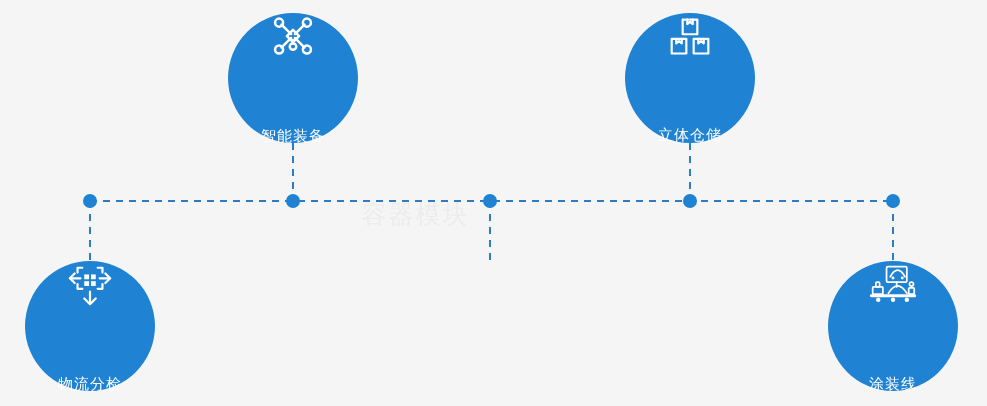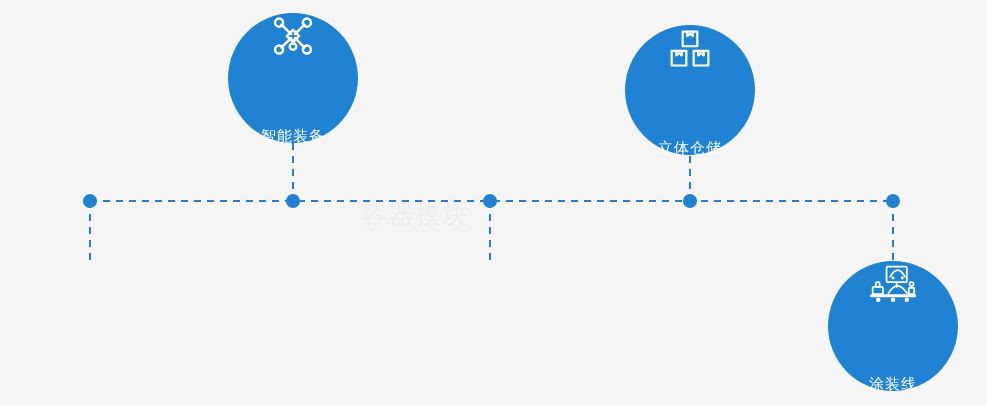--- a/index.html
+++ b/index.html
@@ -64,21 +64,21 @@
   }
   .node-label {
     color: #ffffff;
     font-size: 15px;
     letter-spacing: 1px;
     line-height: 1;
     white-space: nowrap;
   }
   
   .pos-equip      { left: 228px; top: 13px;  }
-  .pos-warehouse  { left: 625px; top: 25px;  }
+  .pos-warehouse  { left: 625px; top: 13px; font-family: Liberation Serif, serif;  }
   .pos-sorting    { left: 25px;  top: 261px; }
   .pos-prodline   { left: 425px; top: 261px; }
   .pos-paintline  { left: 828px; top: 261px; gap: 6px; }
 </style>
 </head>
 <body>
 
 <div id="diagram-root">
 
   <svg id="connector-layer" width="987" height="406" viewBox="0 0 987 406" xmlns="http://www.w3.org/2000/svg">
@@ -126,20 +126,41 @@
         <path d="M21 5 v5 l3 -2.4 l3 2.4 V5"></path>
         <rect x="4" y="26" width="16" height="16"></rect>
         <path d="M9 26 v5 l3 -2.4 l3 2.4 V26"></path>
         <rect x="28" y="26" width="16" height="16"></rect>
         <path d="M33 26 v5 l3 -2.4 l3 2.4 V26"></path>
       </svg>
     </div>
     <div class="node-label">立体仓储</div>
   </div>
 
+  <div class="node-circle pos-sorting">
+    <div class="node-icon">
+      <svg width="46" height="46" viewBox="0 0 48 48" fill="none" stroke="#ffffff" stroke-width="2.3" stroke-linecap="round" stroke-linejoin="round">
+        <path d="M16 6 h-5 v5"></path>
+        <path d="M32 6 h5 v5"></path>
+        <path d="M16 28 h-5 v-5"></path>
+        <path d="M32 28 h5 v-5"></path>
+        <rect x="18" y="13" width="5" height="5" fill="#ffffff" stroke="none"></rect>
+        <rect x="25" y="13" width="5" height="5" fill="#ffffff" stroke="none"></rect>
+        <rect x="18" y="20" width="5" height="5" fill="#ffffff" stroke="none"></rect>
+        <rect x="25" y="20" width="5" height="5" fill="#ffffff" stroke="none"></rect>
+        <line x1="3" y1="17" x2="14" y2="17"></line>
+        <path d="M8 12 l-5 5 l5 5"></path>
+        <line x1="45" y1="17" x2="34" y2="17"></line>
+        <path d="M40 12 l5 5 l-5 5"></path>
+        <line x1="24" y1="31" x2="24" y2="43"></line>
+        <path d="M18 38 l6 6 l6 -6"></path>
+      </svg>
+    </div>
+    <div class="node-label">物流分检</div>
+  </div>
 
 
   <div class="node-circle pos-paintline">
     <div class="node-icon">
       <svg width="48" height="42" viewBox="0 0 52 44" fill="none" stroke="#ffffff" stroke-width="1.9" stroke-linecap="round" stroke-linejoin="round">
         <rect x="19" y="2" width="22" height="17" rx="1.5"></rect>
         <path d="M23 13 q4 -7 8 -7 q4 0 8 7"></path>
         <circle cx="26" cy="14.5" r="1.6" fill="#ffffff" stroke="none"></circle>
         <circle cx="36" cy="14.5" r="1.6" fill="#ffffff" stroke="none"></circle>
         <line x1="30" y1="19" x2="30" y2="24"></line>

